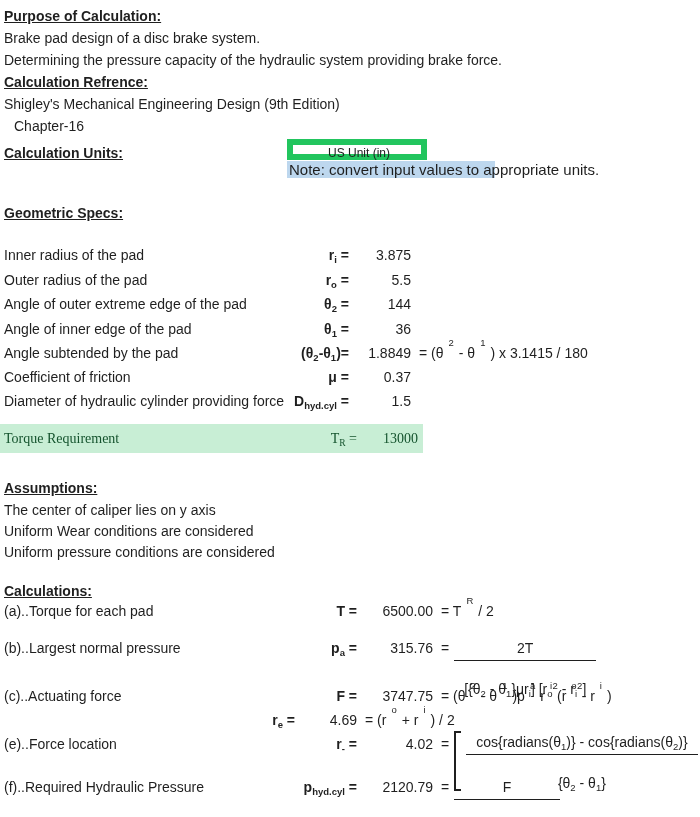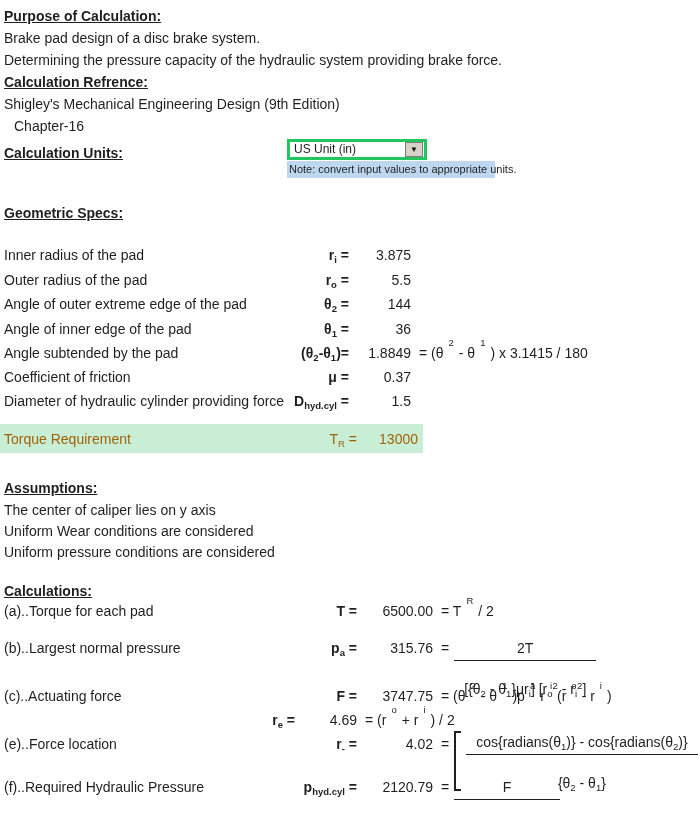--- a/index.html
+++ b/index.html
@@ -24,30 +24,30 @@
   .val { text-align:right; }
   .frm { padding-left:8px; display:flex; align-items:flex-start; gap:5px; }
 
   
   .torque { position:absolute; left:0; top:424px; width:423px; height:29px;
             padding-left:4px; display:grid; grid-template-columns:291px 62px 61px;
             align-items:center; }
 
   
   .dropdown { position:absolute; left:287px; top:139px; width:140px; height:21px;
-              background:#ffffff; border:3px solid #22c55e;
-              display:flex; align-items:flex-end; cursor:default; }
+              background:#ffffff; border:6px solid #22c55e;
+              display:flex; align-items:center; cursor:default;flex-direction:column; }
   .dd-value { flex:1; padding-left:4px; font-size:12px; line-height:16px; }
   .dd-btn { width:18px; height:15px; margin-right:1px; background:#d6d2ca;
             border:1px solid #7f7d76; display:flex; align-items:center;
             justify-content:center; }
   .dd-arrow { font-size:8px; line-height:8px; color:#111; }
 
   .note { position:absolute; left:287px; top:161px; width:208px; height:17px;
-          font-size:11px; line-height:17px; padding-left:2px; white-space:nowrap; }
+          font-size:15px; line-height:17px; padding-left:2px; white-space:nowrap; }
 
   
   .frac { display:inline-block; text-align:center; vertical-align:top; }
   .frac .num { display:block; padding:0 10px 2px; }
   .frac .den { display:block; border-top:1px solid #1f1f1f; padding:18px 10px 0; }
 
   
   .brk { width:7px; align-self:stretch; margin-top:2px; margin-bottom:2px; }
   .brkL { border-left:2px solid #1f1f1f; border-top:2px solid #1f1f1f; border-bottom:2px solid #1f1f1f; }
   .padtop > .cell { padding-top:5px; }
@@ -111,21 +111,21 @@
   <div class="cell val">0.37</div>
   <div class="cell frm"></div>
 </div>
 <div class="georow" style="top:391px">
   <div class="cell">Diameter of hydraulic cylinder providing force</div>
   <div class="cell sym">D<sub>hyd.cyl</sub> =</div>
   <div class="cell val">1.5</div>
   <div class="cell frm"></div>
 </div>
 
-<div class="torque" style="background-color: rgb(200, 238, 213); color: #a16207;">
+<div class="torque" style="background-color: rgb(200, 238, 213); color: #14532d; font-family: Liberation Serif, serif;">
   <div class="cell">Torque Requirement</div>
   <div class="cell val">T<sub>R</sub> =</div>
   <div class="cell val">13000</div>
 </div>
 
 <div class="abs h" style="top:478px">Assumptions:</div>
 <div class="abs" style="top:500px">The center of caliper lies on y axis</div>
 <div class="abs" style="top:521px">Uniform Wear conditions are considered</div>
 <div class="abs" style="top:542px">Uniform pressure conditions are considered</div>
 

